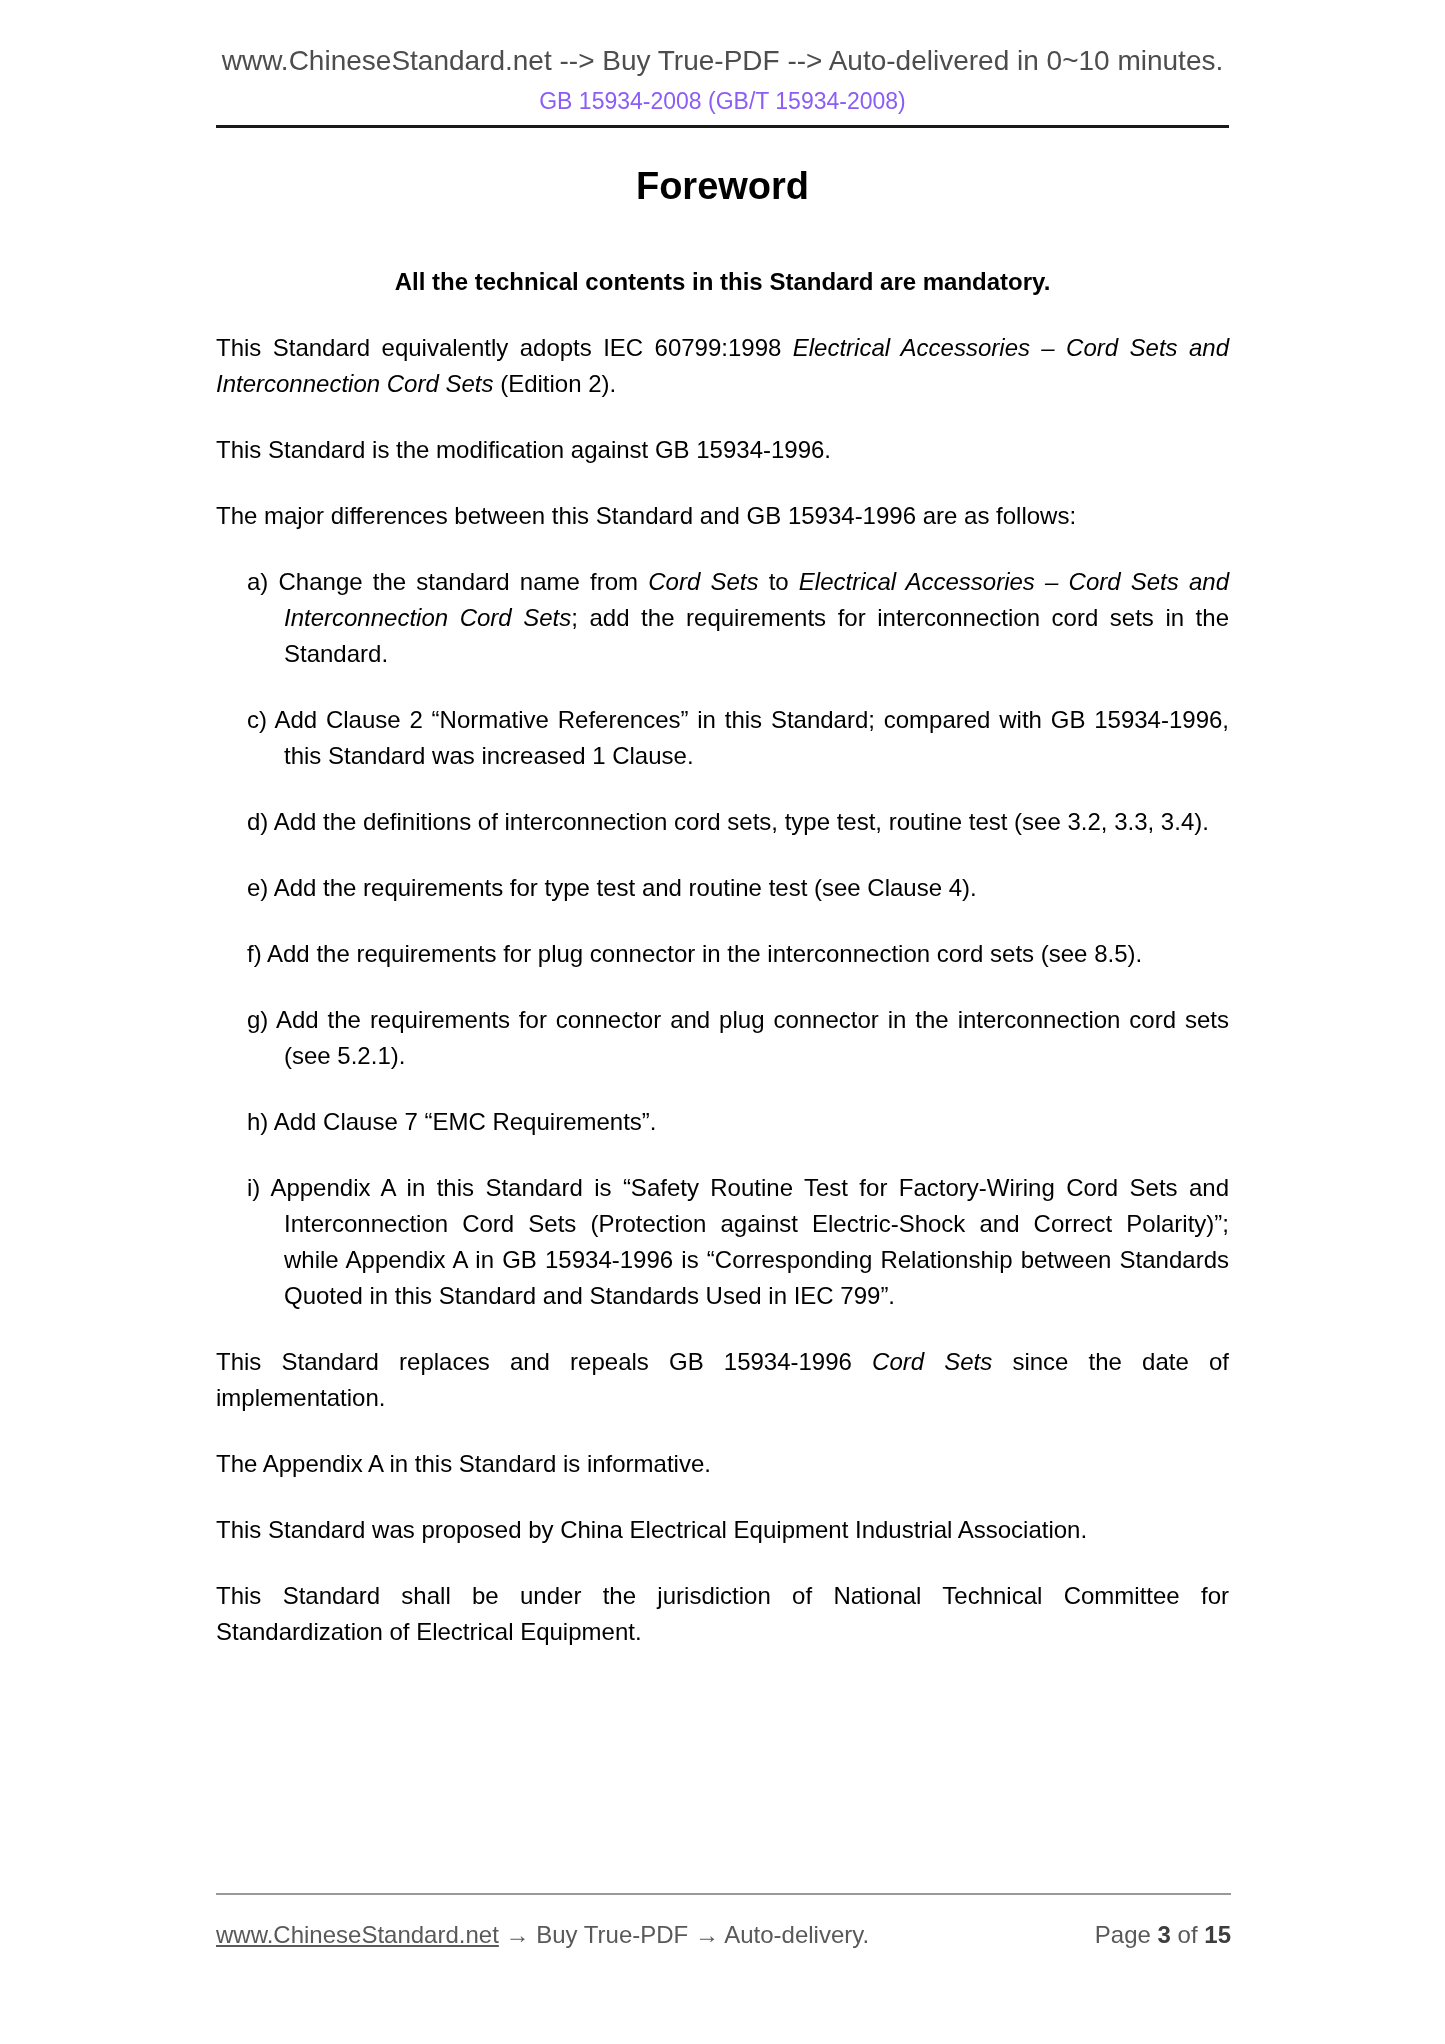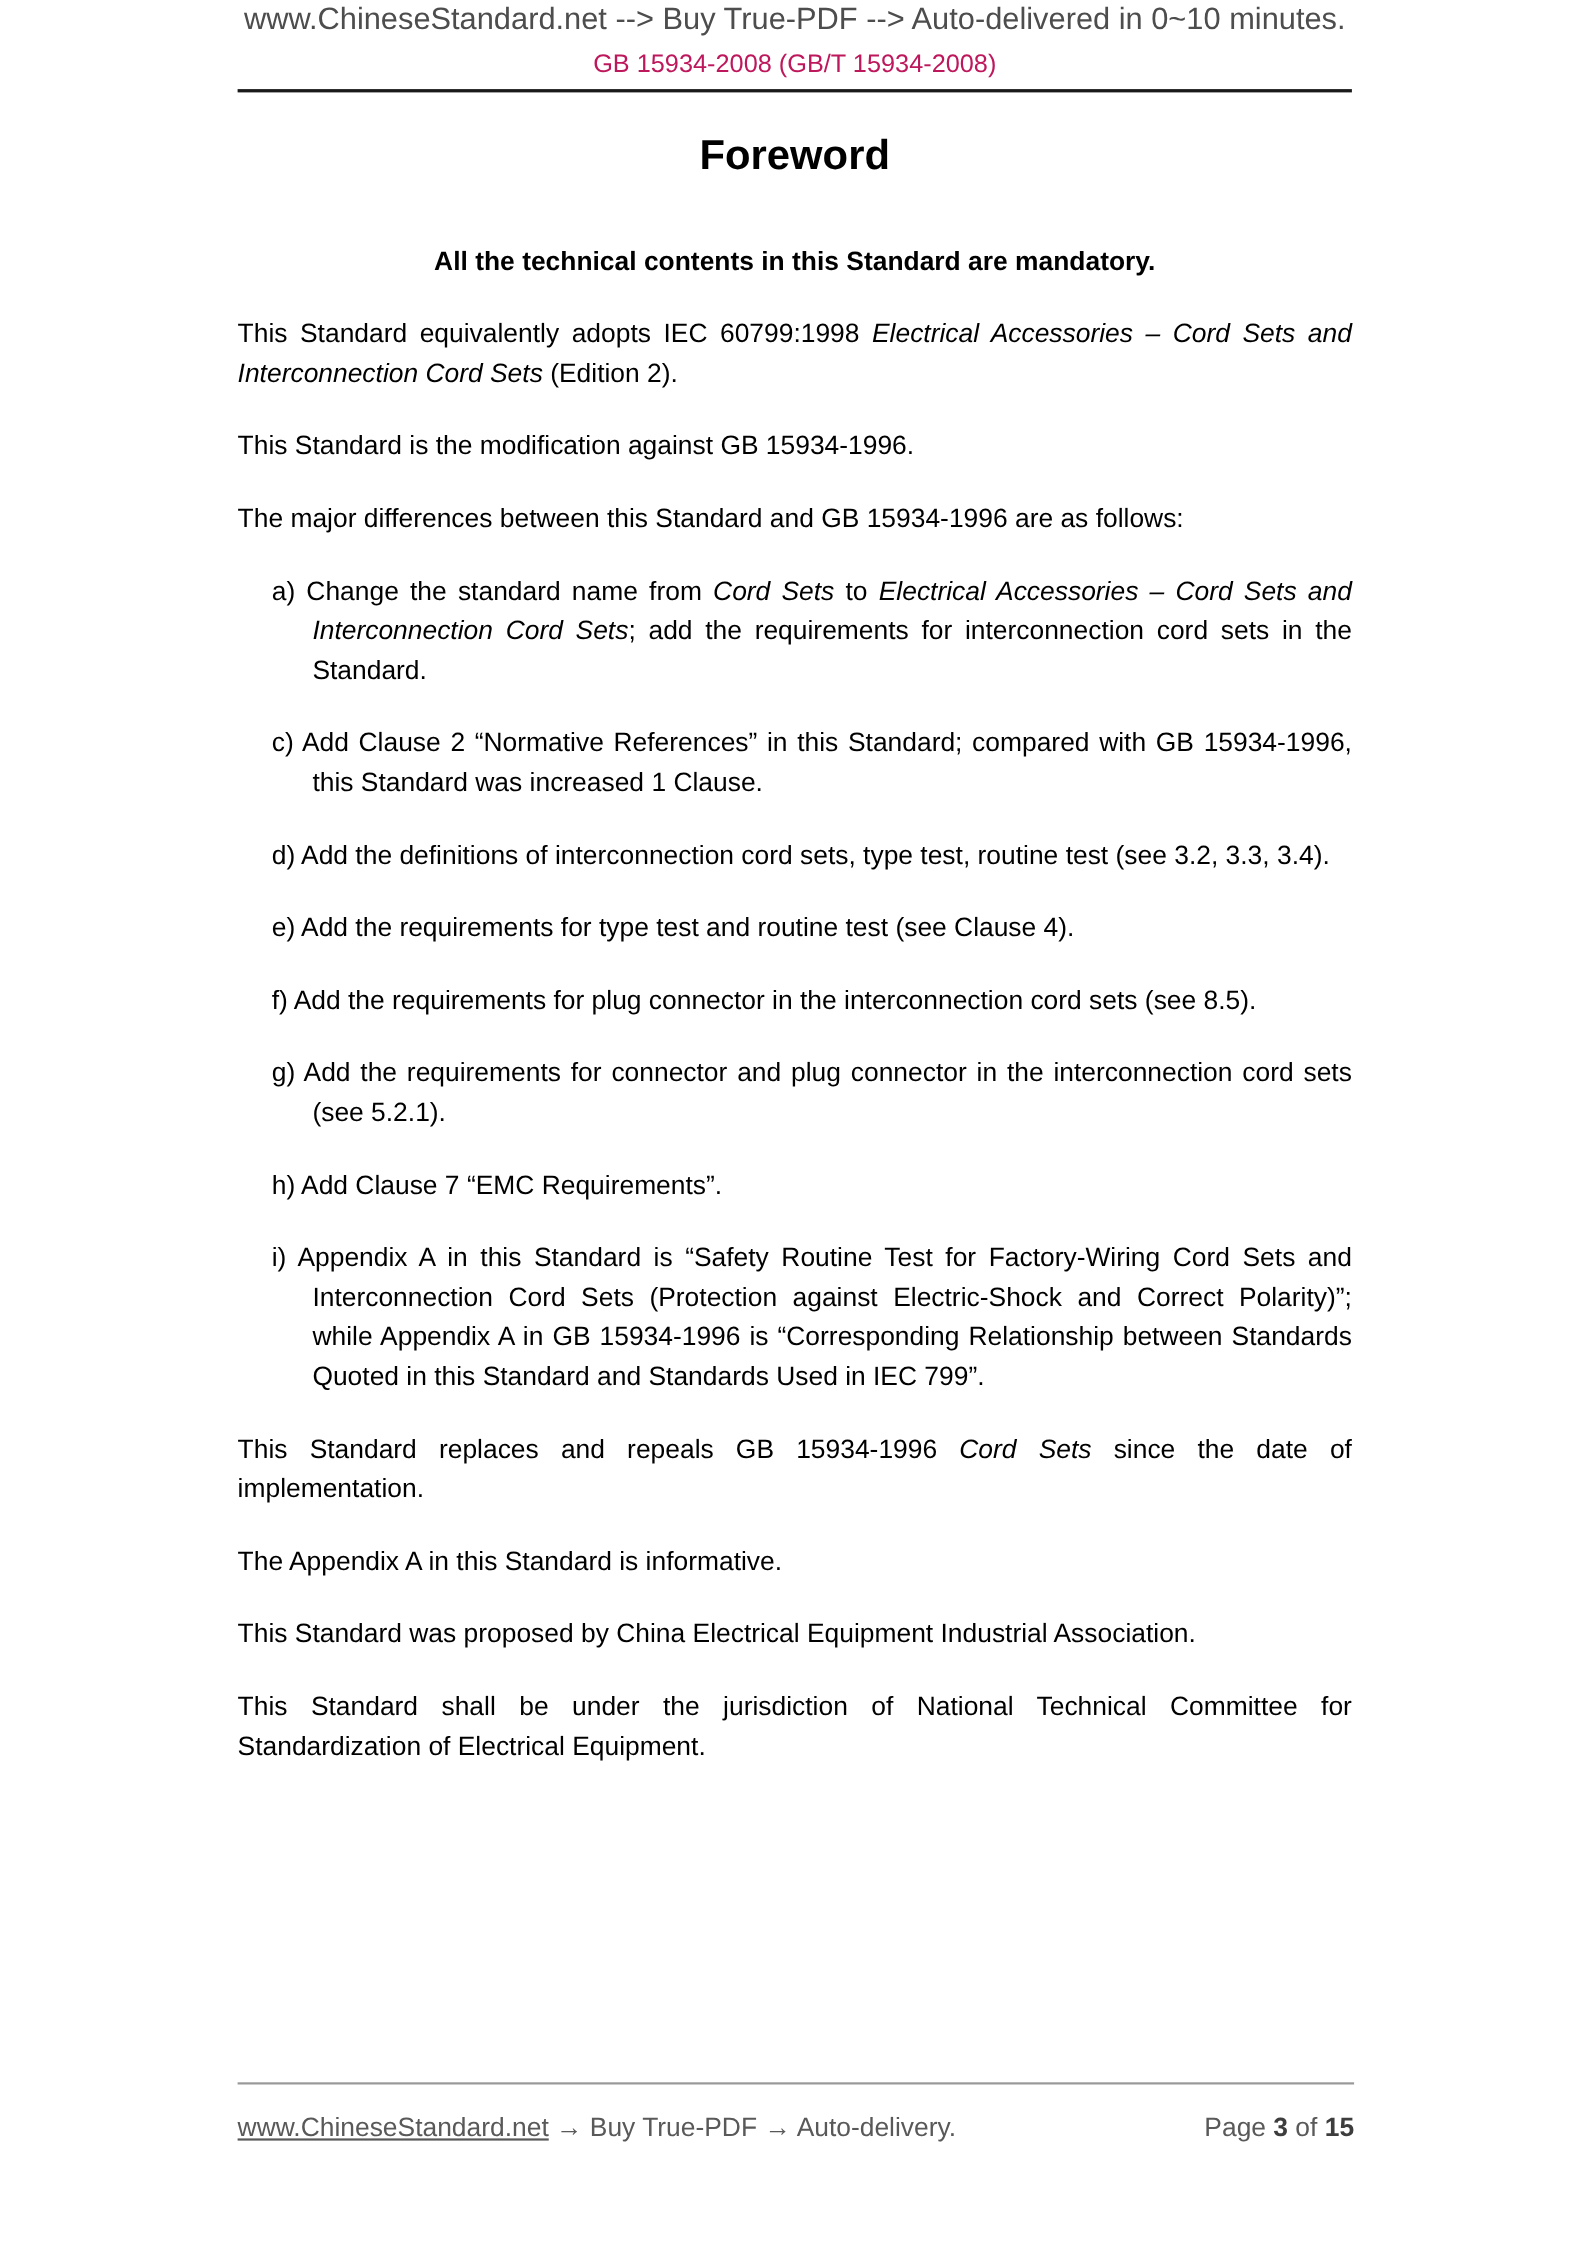--- a/index.html
+++ b/index.html
@@ -11,32 +11,33 @@
     position: relative;
     width: 1445px;
     height: 2044px;
     margin: 0 auto;
     background: #ffffff;
     overflow: hidden;
     font-family: "Liberation Sans", "DejaVu Sans", sans-serif;
   }
   
   .header {
+    padding-top: 44px;
     text-align: center;
   }
   .header-line1 {
     font-size: 28px;
     line-height: 34px;
     color: #4d4d4d;
   }
   .header-line2 {
     font-size: 23px;
     line-height: 27px;
     margin-top: 10px;
-    color: #be185d;
+    color: #8b5cf6;
   }
   .header-rule {
     margin: 10px 216px 0 216px;
     border-bottom: 3px solid #1a1a1a;
   }
   
   .doc-title {
     margin: 36px 216px 56px 216px;
     text-align: center;
     font-size: 38px;

